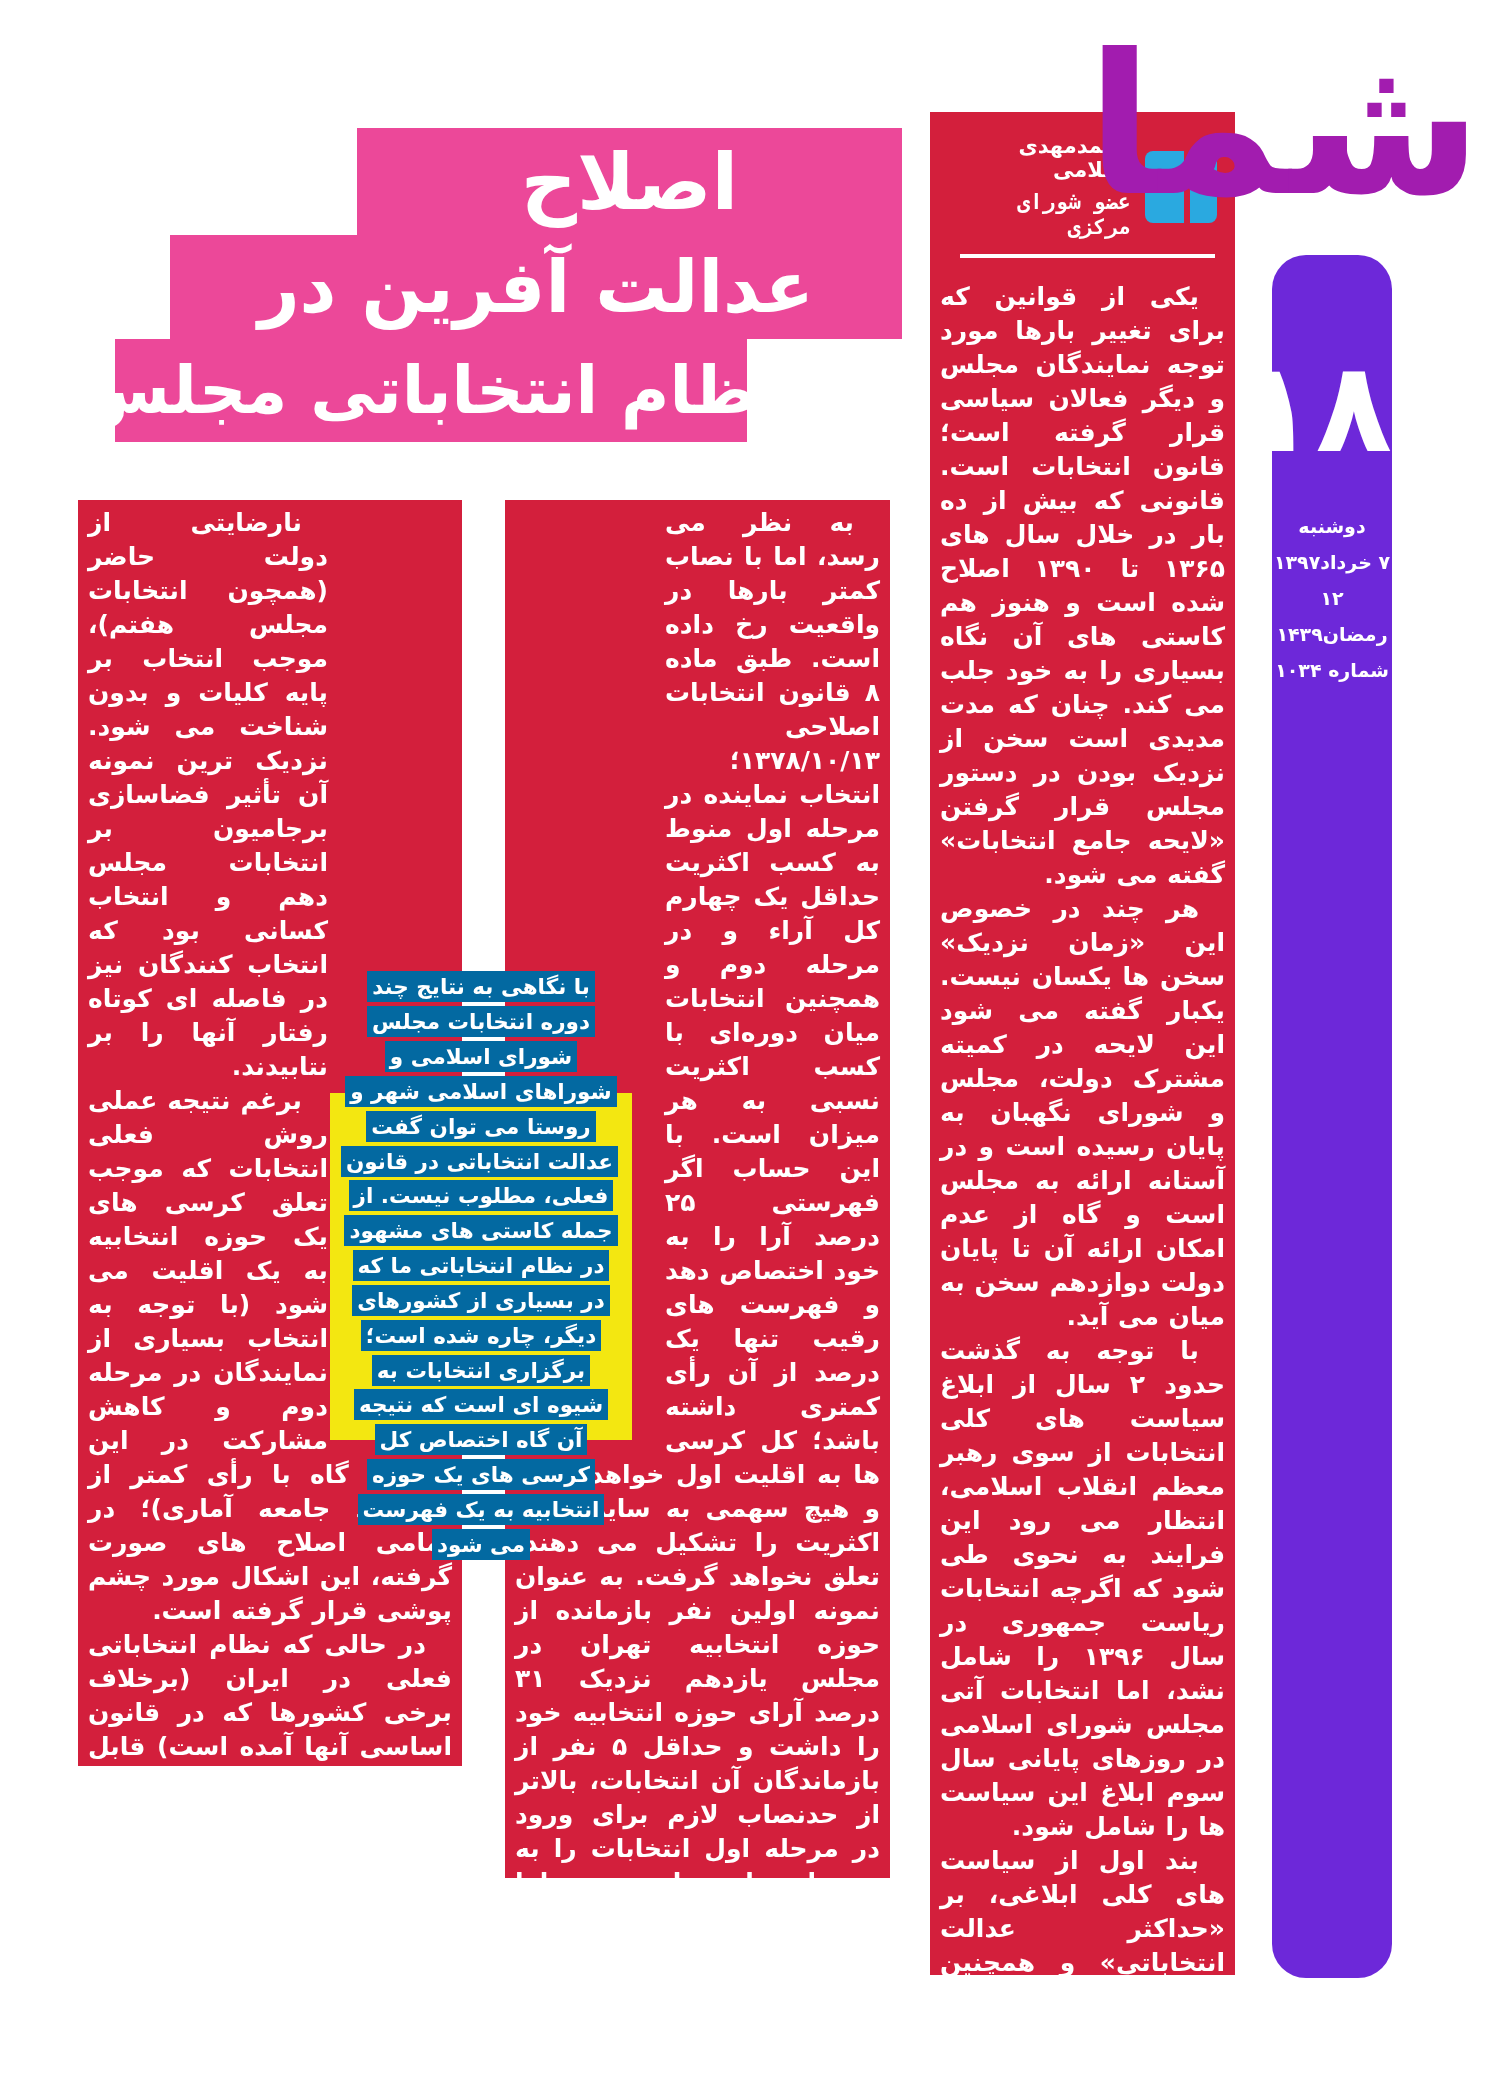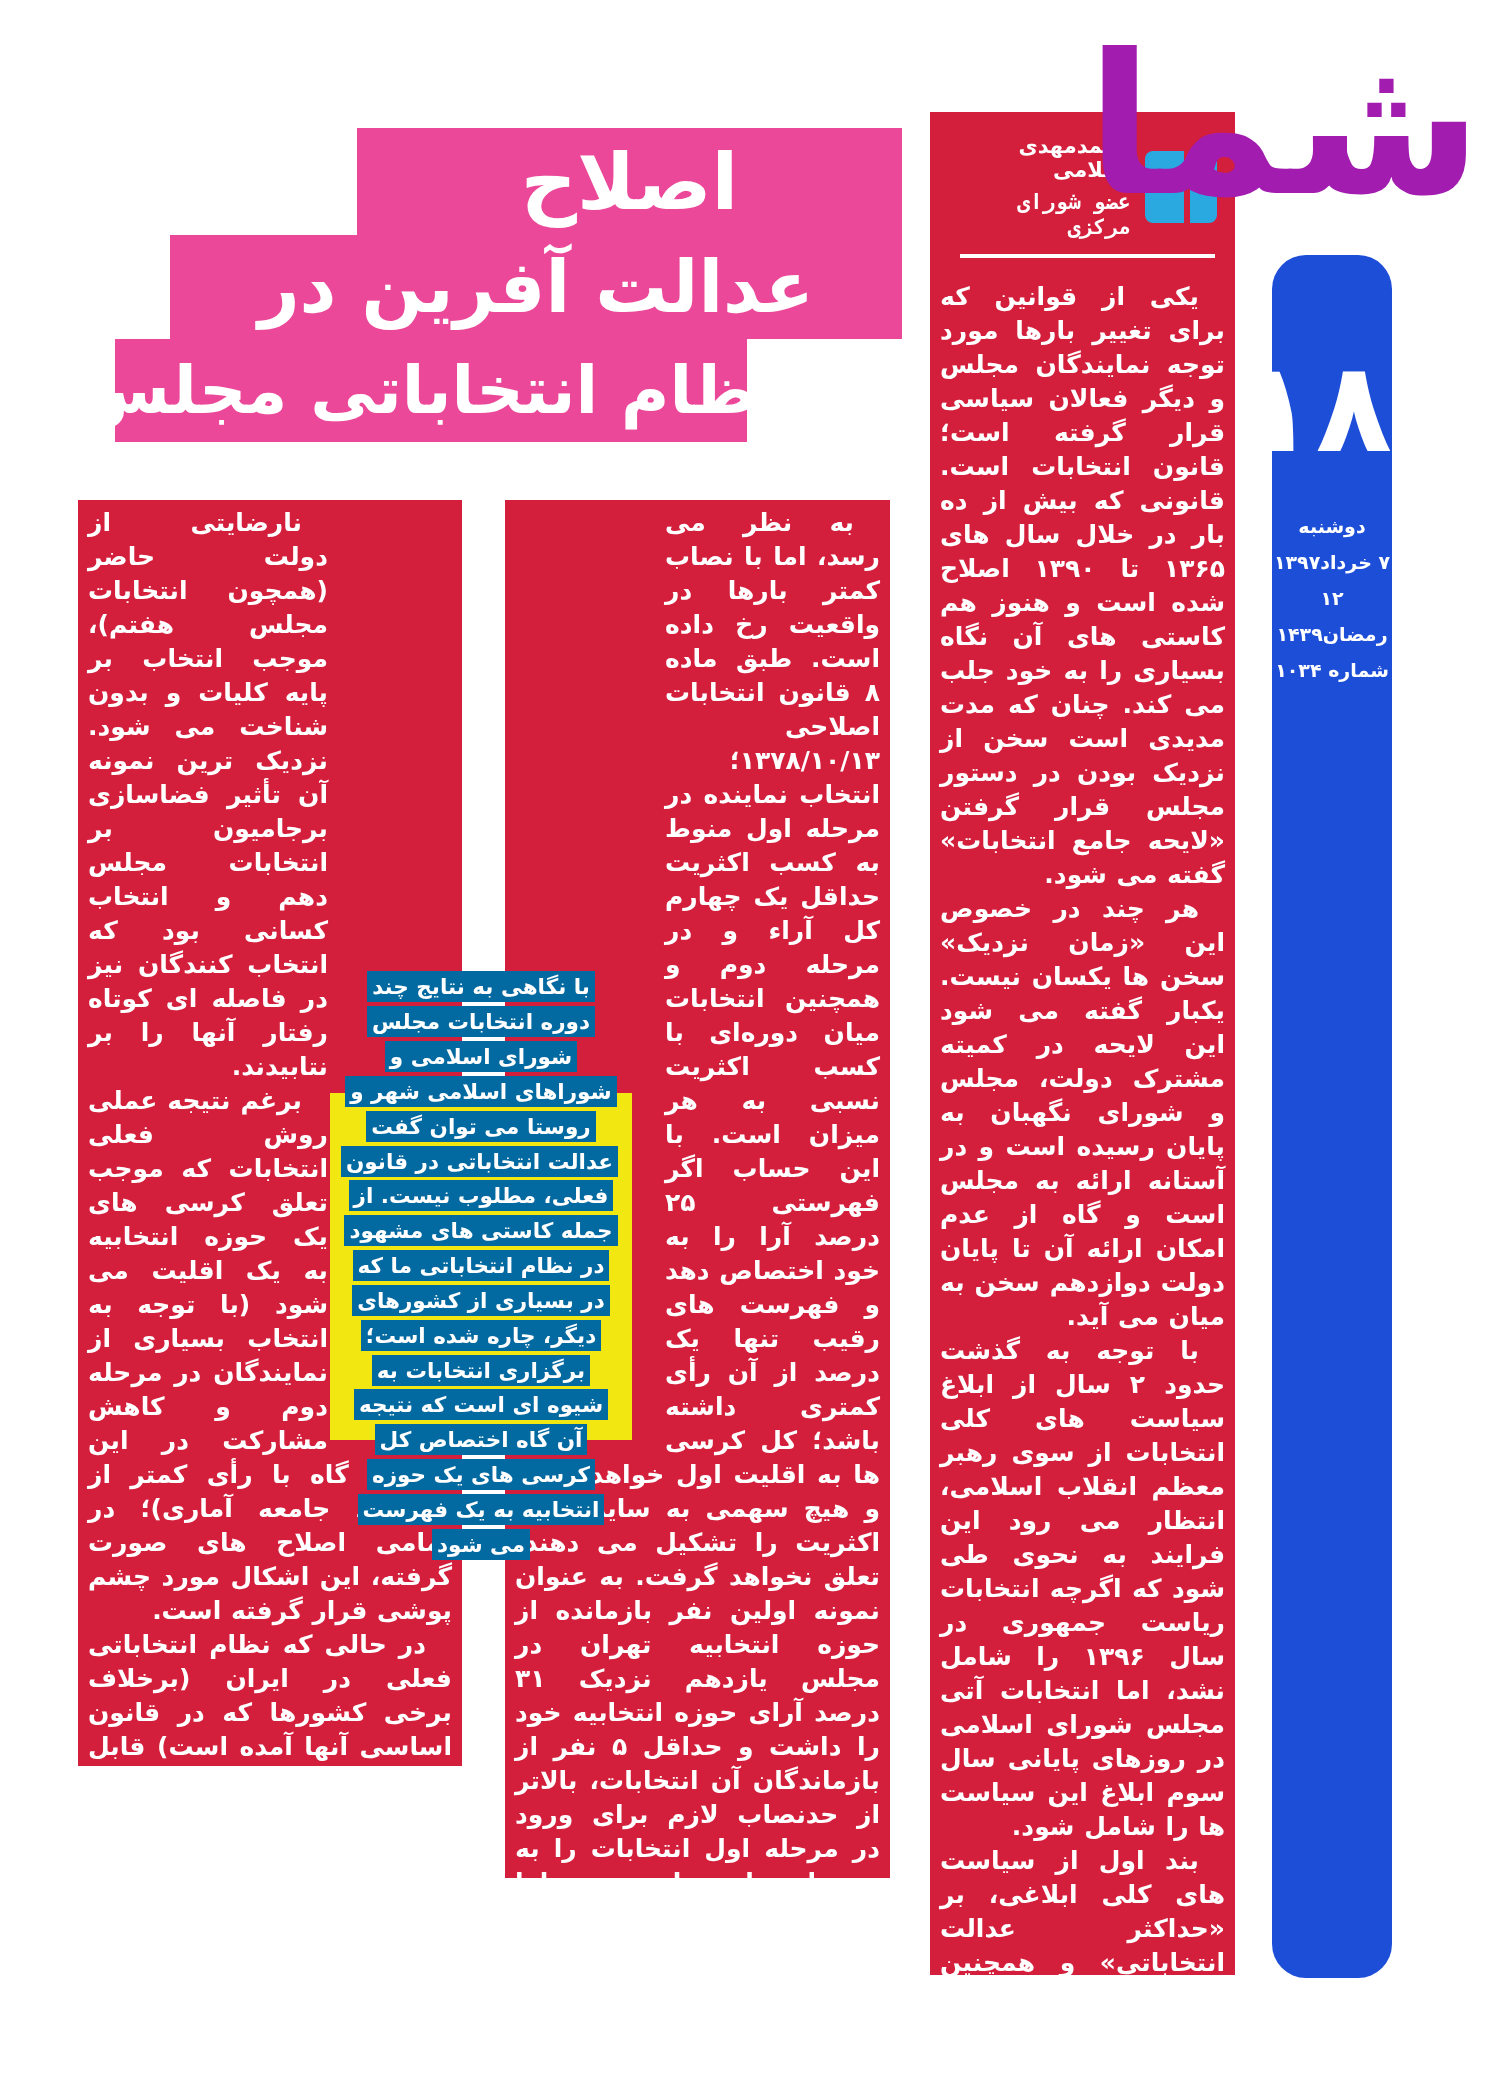--- a/index.html
+++ b/index.html
@@ -99,21 +99,21 @@
     color:#a21caf;
     font-size:195px;
     font-weight:bold;
     text-align:left;
     line-height:1;
     z-index:3;
   }
   .side-bar{
     position:absolute;
     left:1272px;top:255px;width:120px;height:1723px;
-    background:#1d4ed8;
+    background:#6d28d9;
     border-radius:34px;
     z-index:2;
     color:#ffffff;
     text-align:center;
   }
   .issue-number{
     margin-top:90px;
     font-size:125px;
     font-weight:bold;
     line-height:1;

